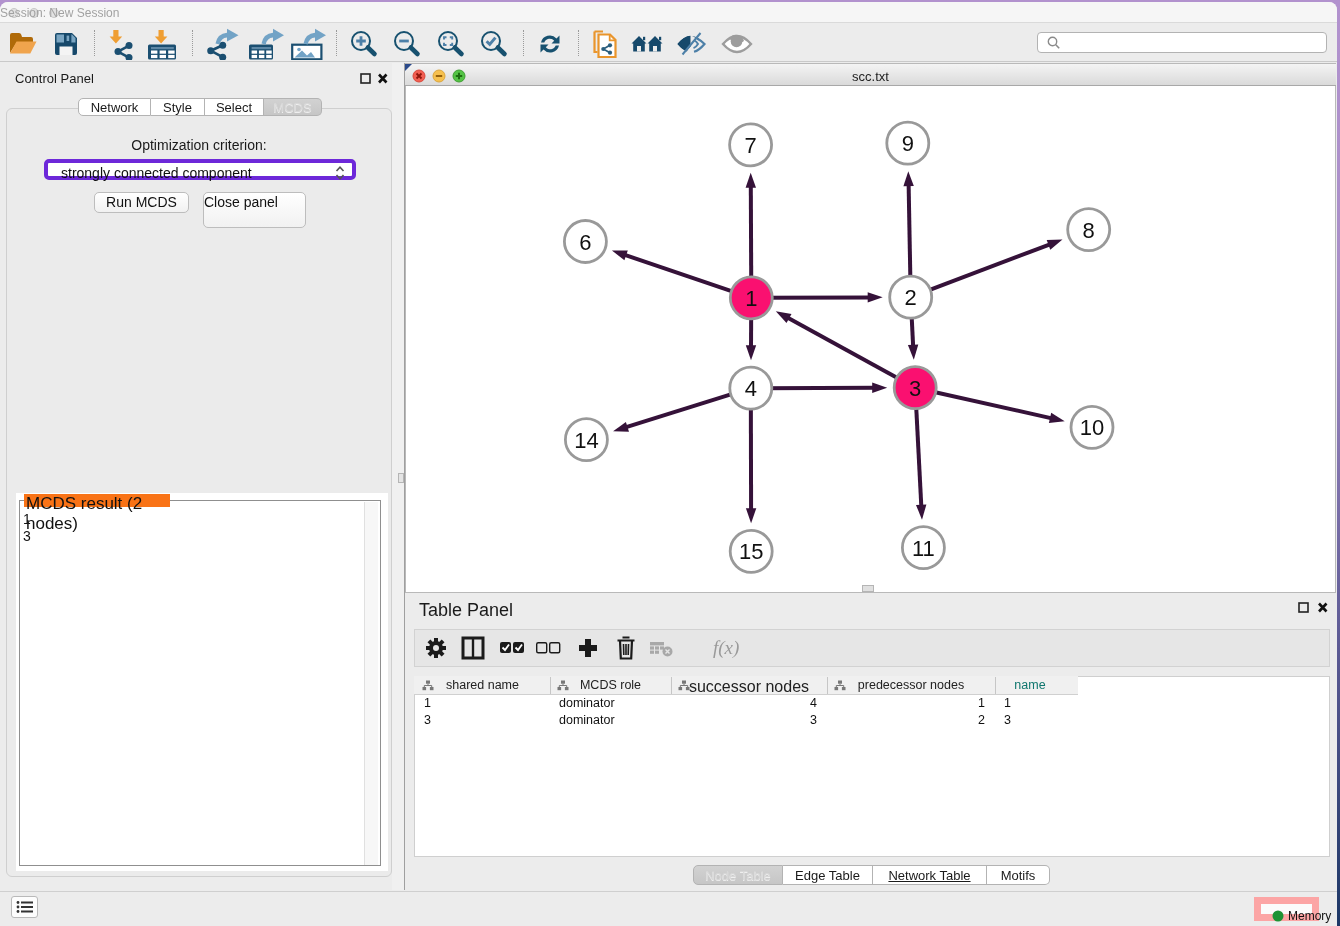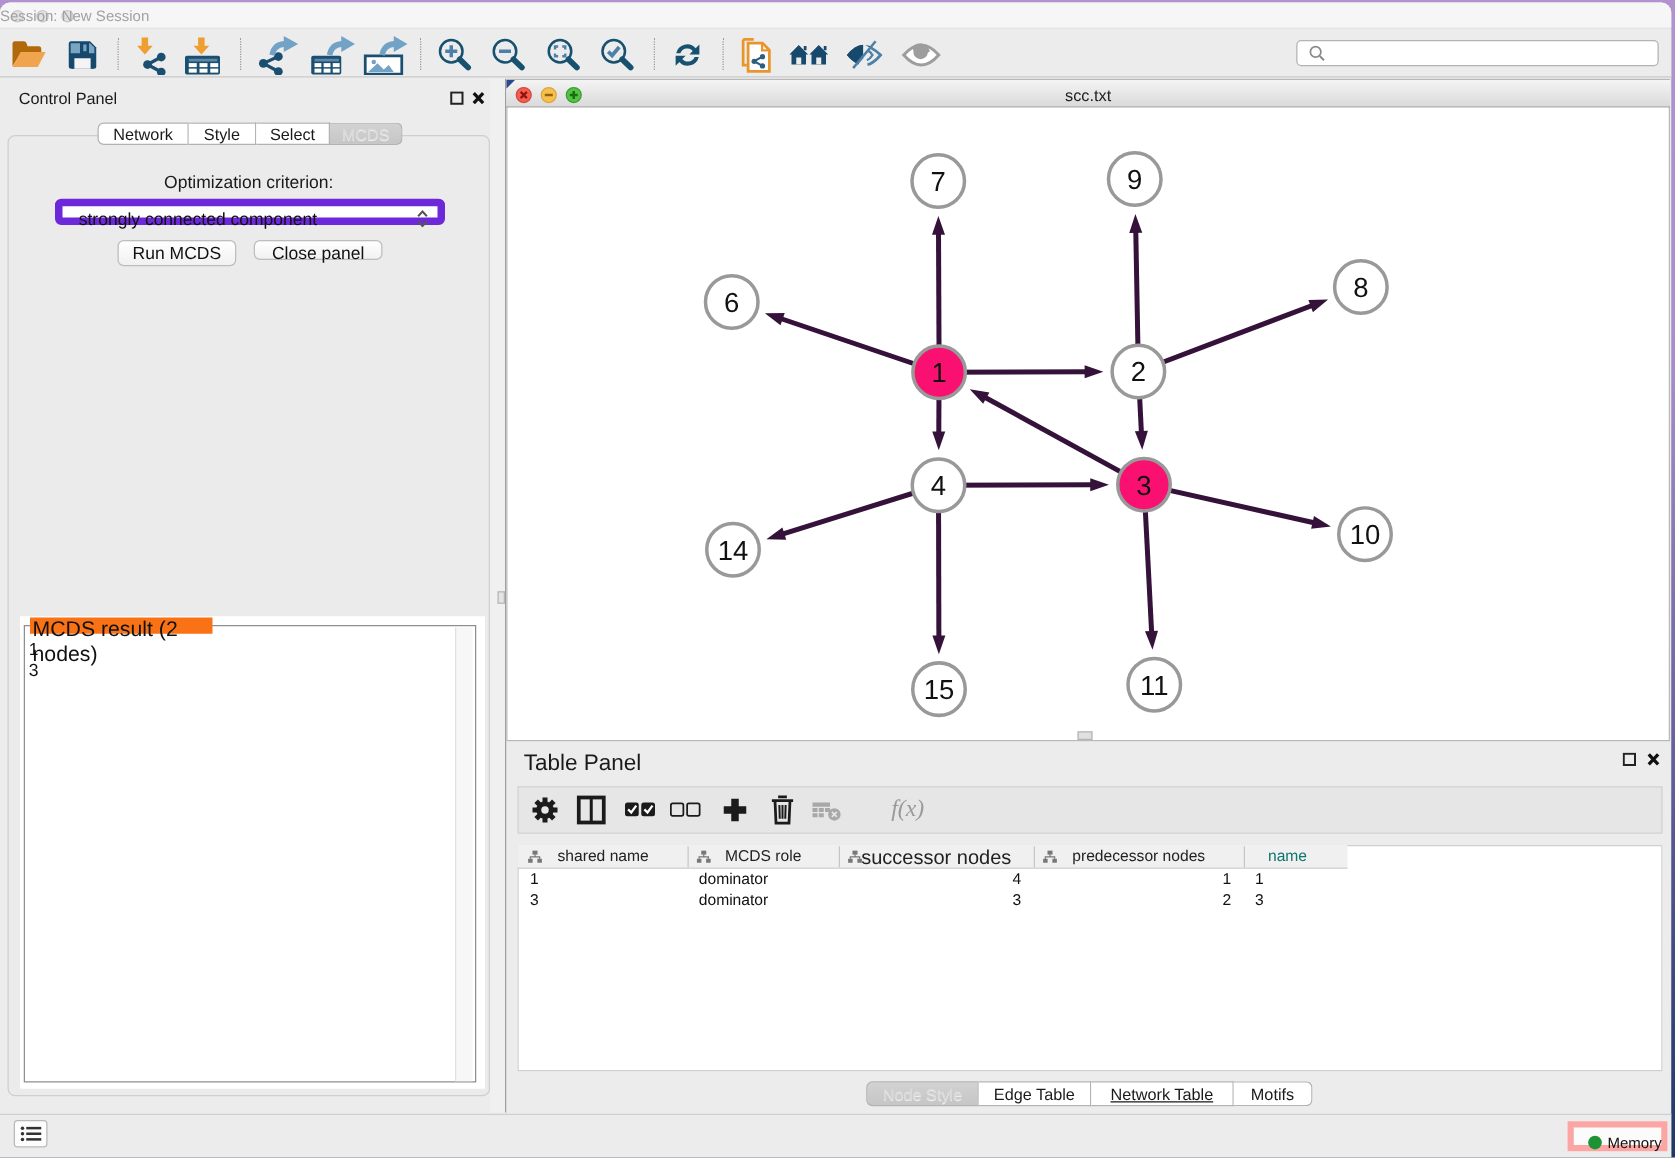--- a/index.html
+++ b/index.html
@@ -28,21 +28,21 @@
 #tp-toolbar { left:414px; top:629px; width:916px; height:38px; background:#e6e6e6; border:1px solid #d2d2d2; }
 #tp-table { left:414px; top:676px; width:916px; height:181px; background:#fff; border:1px solid #cfcfcf; }
 #tp-header { left:414px; top:676px; width:664px; height:19px; background:#f0f0f0; border-bottom:1px solid #d0d0d0; font-size:12.5px; color:#222; }
 .th { position:absolute; top:678px; text-align:center; }
 .sorticon { position:absolute; top:680px; }
 .trow { position:absolute; font-size:12.5px; color:#111; }
 .btabseg { top:865px; height:20px; background:#fff; border:1px solid #b3b3b3; font-size:13px; color:#1a1a1a; text-align:center; line-height:19px; }
 
 #statusbar { left:0; top:891px; width:1337px; height:35px; background:#ececec; border-top:1px solid #cfcfcf; }
 #listbtn { left:11px; top:896px; width:27px; height:22px; background:#fdfdfd; border:1px solid #b9b9b9; border-radius:3px; }
-#membtn { left:1254px; top:897px; width:80px; height:24px; background:#fbfbfb; border:5px solid #fca5a5; font-size:12px; color:#111; }
+#membtn { left:1254px; top:897px; width:65px; height:24px; background:#fbfbfb; border:7px solid #fca5a5; font-size:12px; color:#111; }
 </style>
 </head>
 <body>
 <div id="app" class="abs"></div>
 <div id="titlebar" class="abs"></div>
 <div class="tl abs" style="left:9.2px"></div>
 <div class="tl abs" style="left:28.6px"></div>
 <div class="tl abs" style="left:48.7px"></div>
 <div id="titletext" class="abs">Session: New Session</div>
 <div id="toolbar" class="abs"></div>
@@ -171,27 +171,27 @@
 <svg class="abs" style="left:360px;top:73px" width="30" height="12" viewBox="0 0 30 12">
     <rect x="1" y="1" width="9" height="9" fill="none" stroke="#222" stroke-width="1.6"></rect>
     <path d="M19 1.5 L26.5 9.5 M26.5 1.5 L19 9.5" stroke="#111" stroke-width="2.6"></path>
   </svg>
 <div id="cp-panel" class="abs"></div>
 <div class="tabseg abs" style="left:78px;width:73px;border-radius:5px 0 0 5px;">Network</div>
 <div class="tabseg abs" style="left:151px;width:54px;border-left:none;">Style</div>
 <div class="tabseg abs" style="left:205px;width:59px;border-left:none;">Select</div>
 <div class="tabseg abs" style="left:264px;width:58px;border-left:none;border-radius:0 5px 5px 0;background:linear-gradient(180deg,#d2d2d2,#c6c6c6);color:#d8d8d8;text-shadow:0 1px 0 #efefef;">MCDS</div>
 <div class="abs" style="left:6px;top:137px;width:386px;text-align:center;font-size:14px;color:#1a1a1a;">Optimization criterion:</div>
-<div class="abs" style="left:44px;top:159px;width:312px;height:21px;background:#fff;border:6px solid #6d28d9;border-radius:5px;font-size:14px;color:#111;line-height:20px;padding-left:13px;">strongly connected component
+<div class="abs" style="left:44px;top:159px;width:312px;height:21px;background:#fff;border:4px solid #6d28d9;border-radius:5px;font-size:14px;color:#111;line-height:20px;padding-left:13px;">strongly connected component
 <svg width="10" height="14" style="position:absolute;right:7px;top:3px" viewBox="0 0 10 14">
       <path d="M1.5 5 L5 1.2 L8.5 5" fill="none" stroke="#555" stroke-width="1.6"></path>
       <path d="M1.5 9 L5 12.8 L8.5 9" fill="none" stroke="#555" stroke-width="1.6"></path>
     </svg></div>
 <div class="abs" style="left:94px;top:192px;width:95px;height:21px;background:linear-gradient(180deg,#ffffff,#f1f1f1);border:1px solid #bdbdbd;border-radius:5px;font-size:14px;color:#111;text-align:center;line-height:19px;">Run MCDS</div>
-<div class="abs" style="left:203px;top:192px;width:103px;height:16px;background:linear-gradient(180deg,#ffffff,#f1f1f1);border:1px solid #bdbdbd;border-radius:5px;font-size:14px;color:#111;text-align:center;line-height:19px;">Close panel</div>
+<div class="abs" style="left:203px;top:192px;width:103px;height:36px;background:linear-gradient(180deg,#ffffff,#f1f1f1);border:1px solid #bdbdbd;border-radius:5px;font-size:14px;color:#111;text-align:left;line-height:19px;">Close panel</div>
 <div class="abs" style="left:16px;top:493px;width:372px;height:378px;background:#fff;"></div>
 <div class="abs" style="left:19px;top:500px;width:362px;height:366px;border:1px solid #8f8f8f;"></div>
 <div class="abs" style="left:24px;top:494px;width:146px;height:13px;background:#f97316;font-size:17px;color:#111;padding-left:2px;">MCDS result (2 nodes)</div>
 <div class="abs" style="left:23px;top:511px;font-size:14px;color:#111;line-height:17px;">1<br>3</div>
 <div class="abs" style="left:364px;top:501.5px;width:14px;height:363px;background:#f7f7f7;border-left:1px solid #e0e0e0;"></div>
 <div id="cp-divider" class="abs"></div>
 <div id="cp-handle" class="abs"></div>
 
 <div id="netwin" class="abs"></div>
 <div id="nettitle" class="abs"></div>
@@ -355,21 +355,21 @@
 <div class="trow" style="left:424px;top:696.0px;">1</div>
 <div class="trow" style="left:559px;top:696.0px;">dominator</div>
 <div class="trow" style="left:671px;top:696.0px;width:146px;text-align:right;">4</div>
 <div class="trow" style="left:827px;top:696.0px;width:158px;text-align:right;">1</div>
 <div class="trow" style="left:1004px;top:696.0px;">1</div>
 <div class="trow" style="left:424px;top:713.0px;">3</div>
 <div class="trow" style="left:559px;top:713.0px;">dominator</div>
 <div class="trow" style="left:671px;top:713.0px;width:146px;text-align:right;">3</div>
 <div class="trow" style="left:827px;top:713.0px;width:158px;text-align:right;">2</div>
 <div class="trow" style="left:1004px;top:713.0px;">3</div>
-<div class="btabseg abs" style="left:693px;width:90px;border-radius:5px 0 0 5px;background:linear-gradient(180deg,#d2d2d2,#c6c6c6);color:#d8d8d8;text-shadow:0 1px 0 #efefef;">Node Style</div>
+<div class="btabseg abs" style="left:693px;width:90px;border-radius:5px 0 0 5px;background:linear-gradient(180deg,#d2d2d2,#c6c6c6);color:#d8d8d8;text-shadow:0 1px 0 #efefef;">Node Table</div>
 <div class="btabseg abs" style="left:783px;width:90px;border-left:none;">Edge Table</div>
 <div class="btabseg abs" style="left:873px;width:114px;border-left:none;text-decoration:underline;">Network Table</div>
 <div class="btabseg abs" style="left:987px;width:63px;border-left:none;border-radius:0 5px 5px 0;">Motifs</div>
 
 <div id="statusbar" class="abs"></div>
 <div id="listbtn" class="abs">
     <svg width="18" height="14" style="position:absolute;left:4px;top:3px" viewBox="0 0 18 14">
       <circle cx="2" cy="2.5" r="1.4" fill="#333"></circle>
       <circle cx="2" cy="7" r="1.4" fill="#333"></circle>
       <circle cx="2" cy="11.5" r="1.4" fill="#333"></circle>

